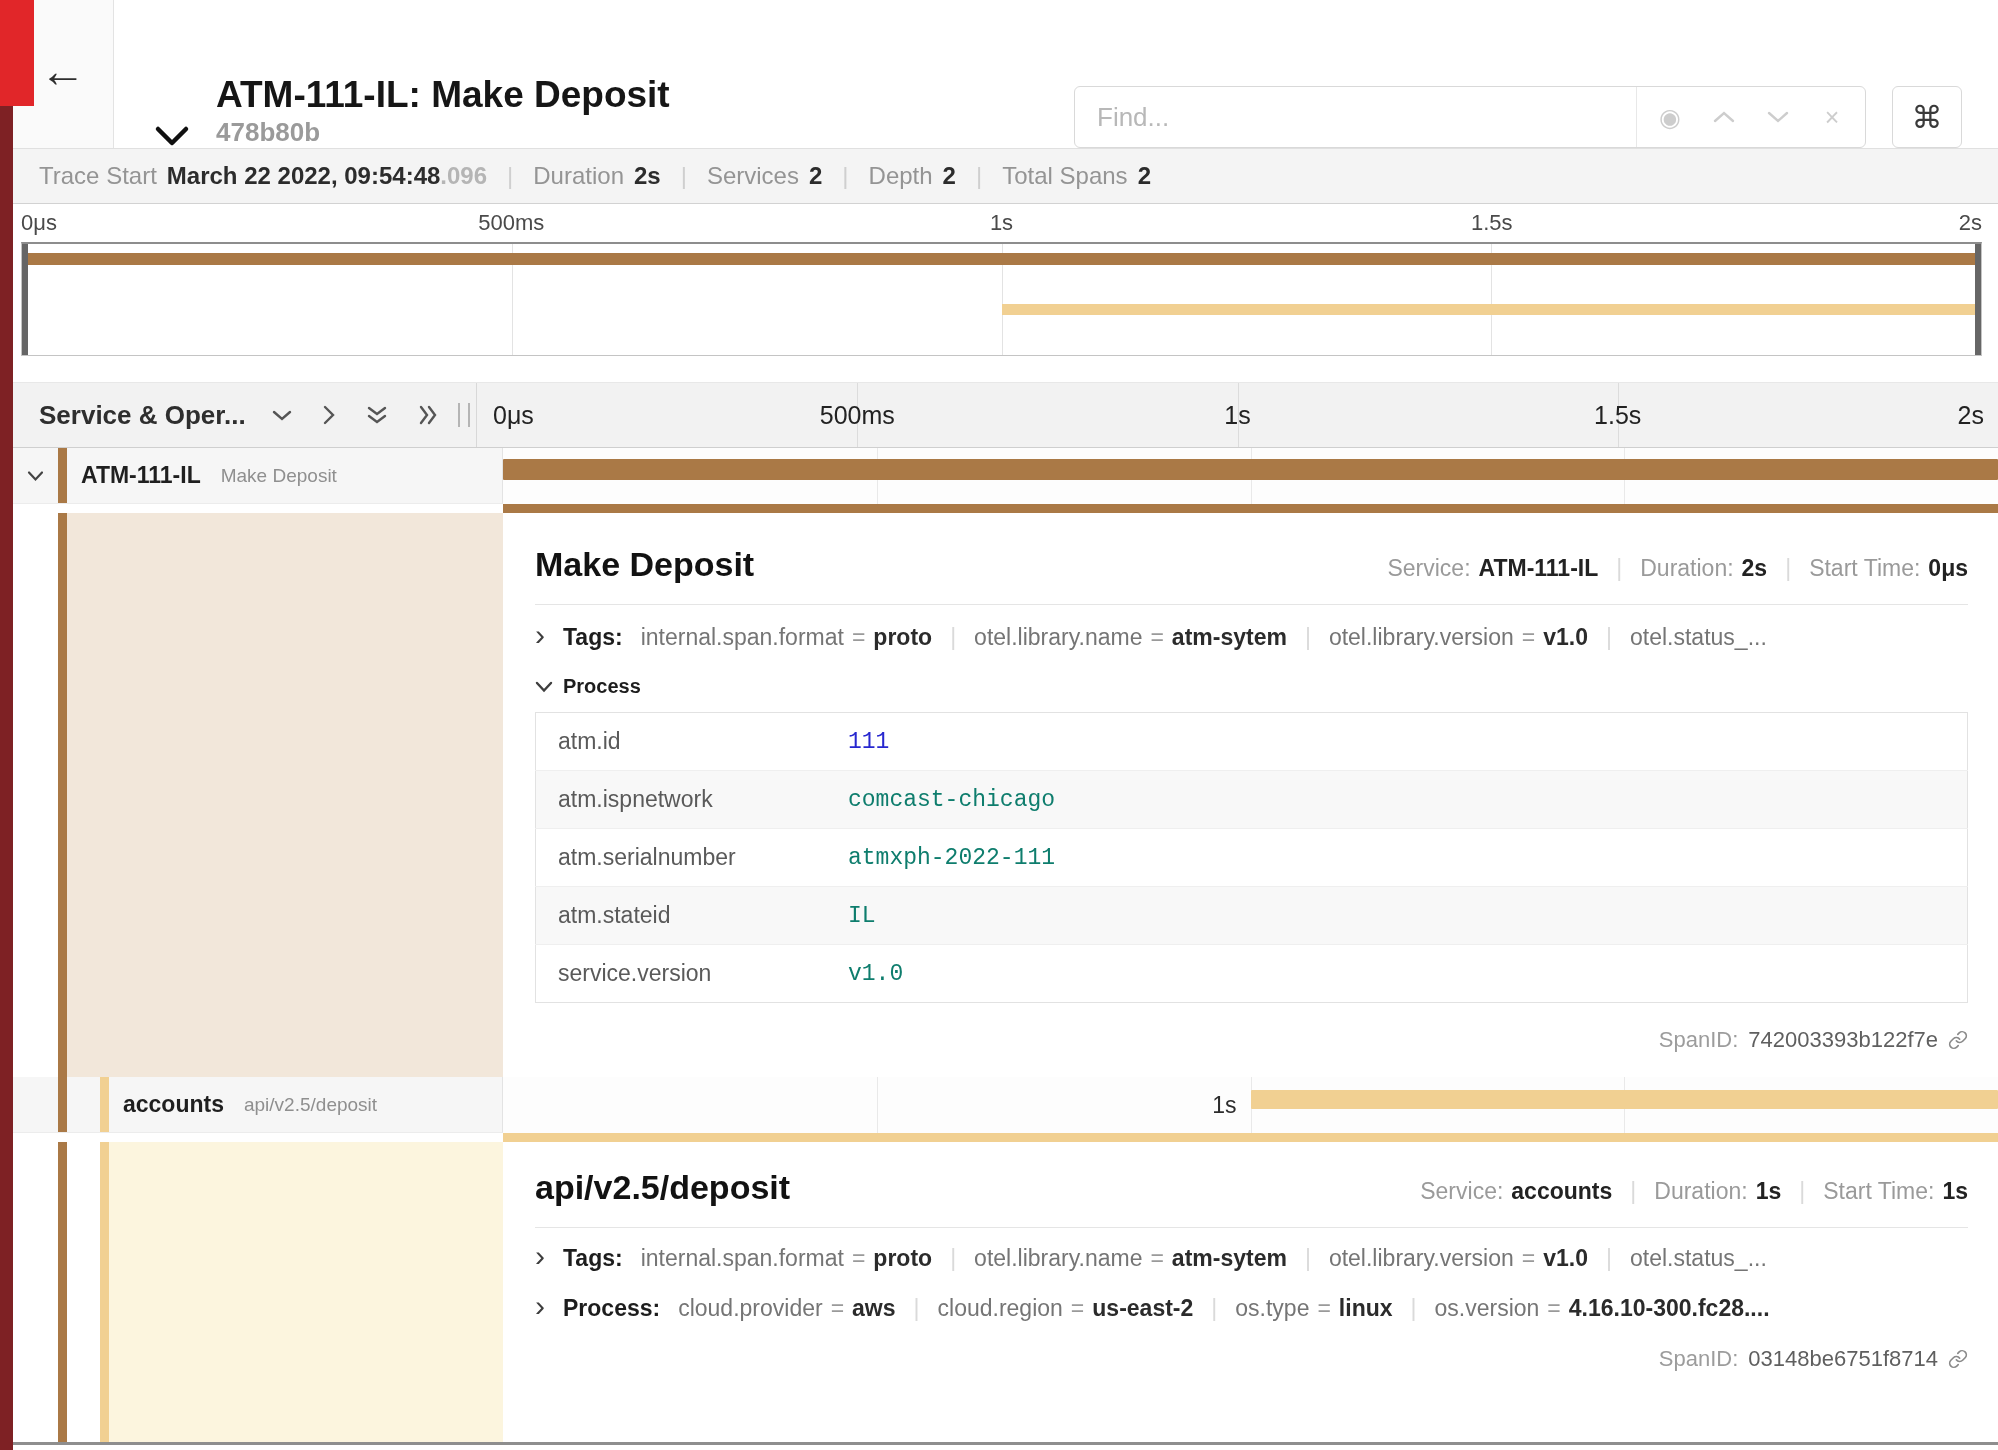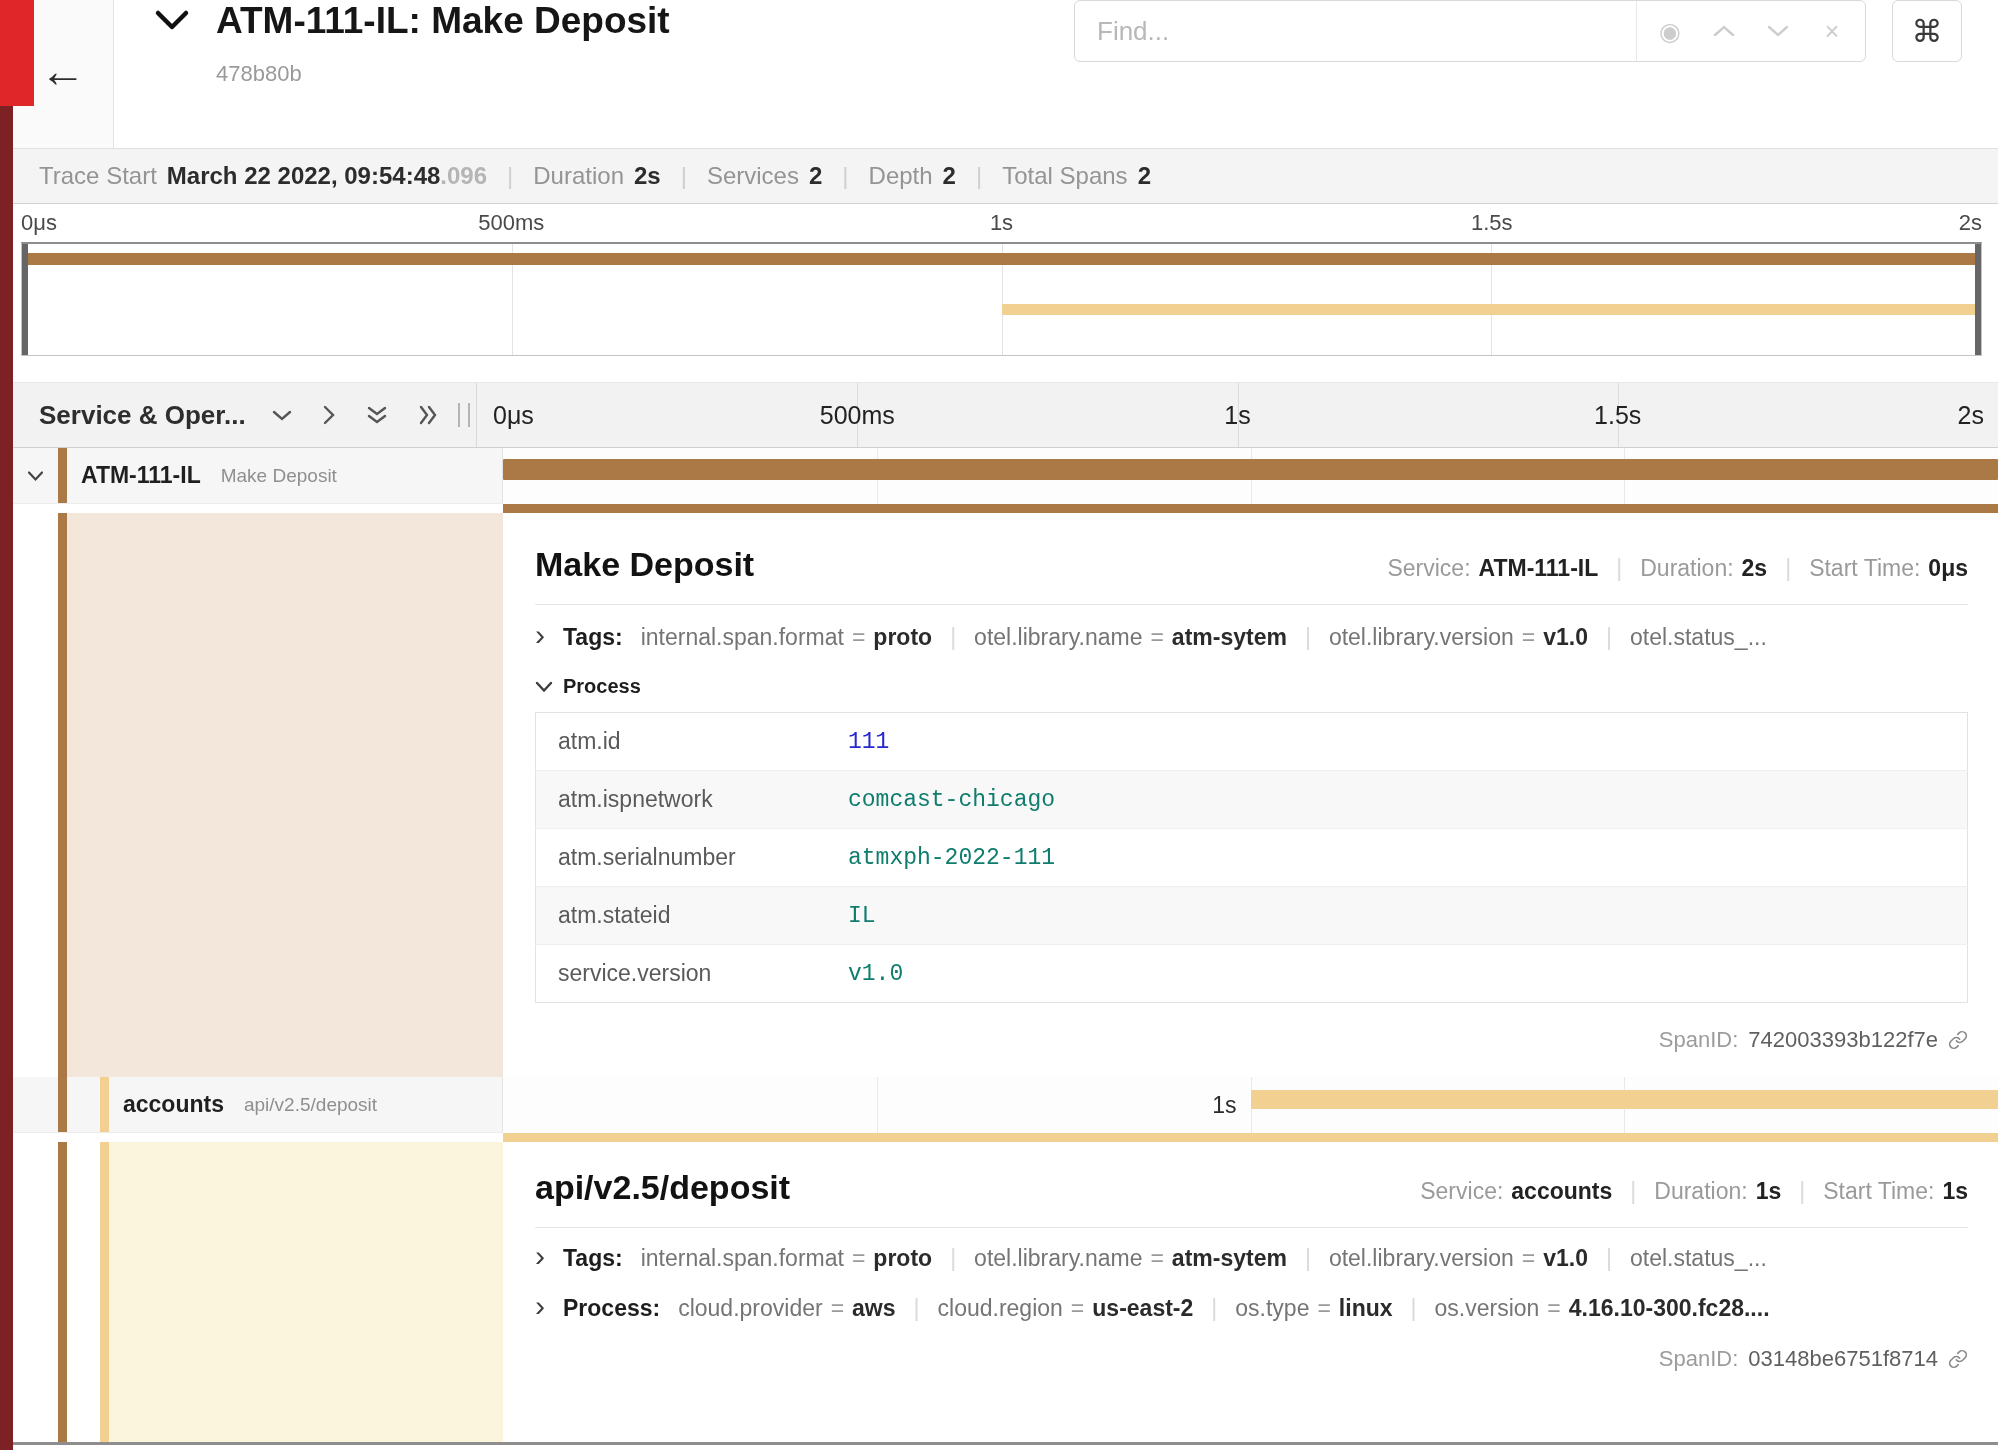--- a/index.html
+++ b/index.html
@@ -9,25 +9,25 @@
   
   .edge-strip{position:absolute;left:0;top:0;width:13px;height:1450px;background:#7e2124;z-index:40;}
   .red-block{position:absolute;left:0;top:0;width:34px;height:106px;background:#e12629;z-index:41;}
 
   
   .header{position:absolute;left:13px;top:0;right:0;height:148px;background:#fff;
           border-bottom:1px solid #e0e0e0;display:flex;z-index:30;}
   .back-area{width:100px;background:#fafafa;border-right:1px solid #e3e3e3;display:flex;
              align-items:center;justify-content:center;cursor:pointer;flex:none;}
   .back-arrow{font-size:46px;color:#2e2e2e;line-height:1;margin-top:-6px;}
-  .header-content{flex:1;display:flex;align-items:flex-start;padding:0 36px 0 40px;min-width:0;}
+  .header-content{flex:1;display:flex;align-items:flex-end;padding:0 36px 0 40px;min-width:0;}
   .collapse-chevron{display:flex;align-items:center;color:#101010;flex:none;margin-top:8px;}
   .title-block{margin-left:26px;flex:none;}
   .trace-title{font-size:37px;font-weight:700;color:#161616;line-height:1.15;white-space:nowrap;}
-  .trace-id{font-size:22px;font-weight:400;color:#9a9a9a;margin-top:18px;}
+  .trace-id{font-size:26px;font-weight:700;color:#9a9a9a;margin-top:0;}
   .controls{margin-left:auto;display:flex;align-items:center;flex:none;}
   .find-box{width:792px;height:62px;border:1px solid #d9d9d9;border-radius:6px;display:flex;
             align-items:center;background:#fff;box-sizing:border-box;}
   .find-input{flex:1;height:100%;border:none;outline:none;padding:0 22px;font-size:26px;color:#555;
               font-family:inherit;background:transparent;min-width:0;}
   .find-input::placeholder{color:#b8b8b8;}
   .find-icons{display:flex;align-items:center;height:100%;border-left:1px solid #e8e8e8;padding:0 6px;}
   .find-icon{width:54px;text-align:center;font-size:25px;color:#cdcdcd;display:flex;
              align-items:center;justify-content:center;}
   .kbd-btn{margin-left:26px;width:70px;height:62px;border:1px solid #d9d9d9;border-radius:6px;

